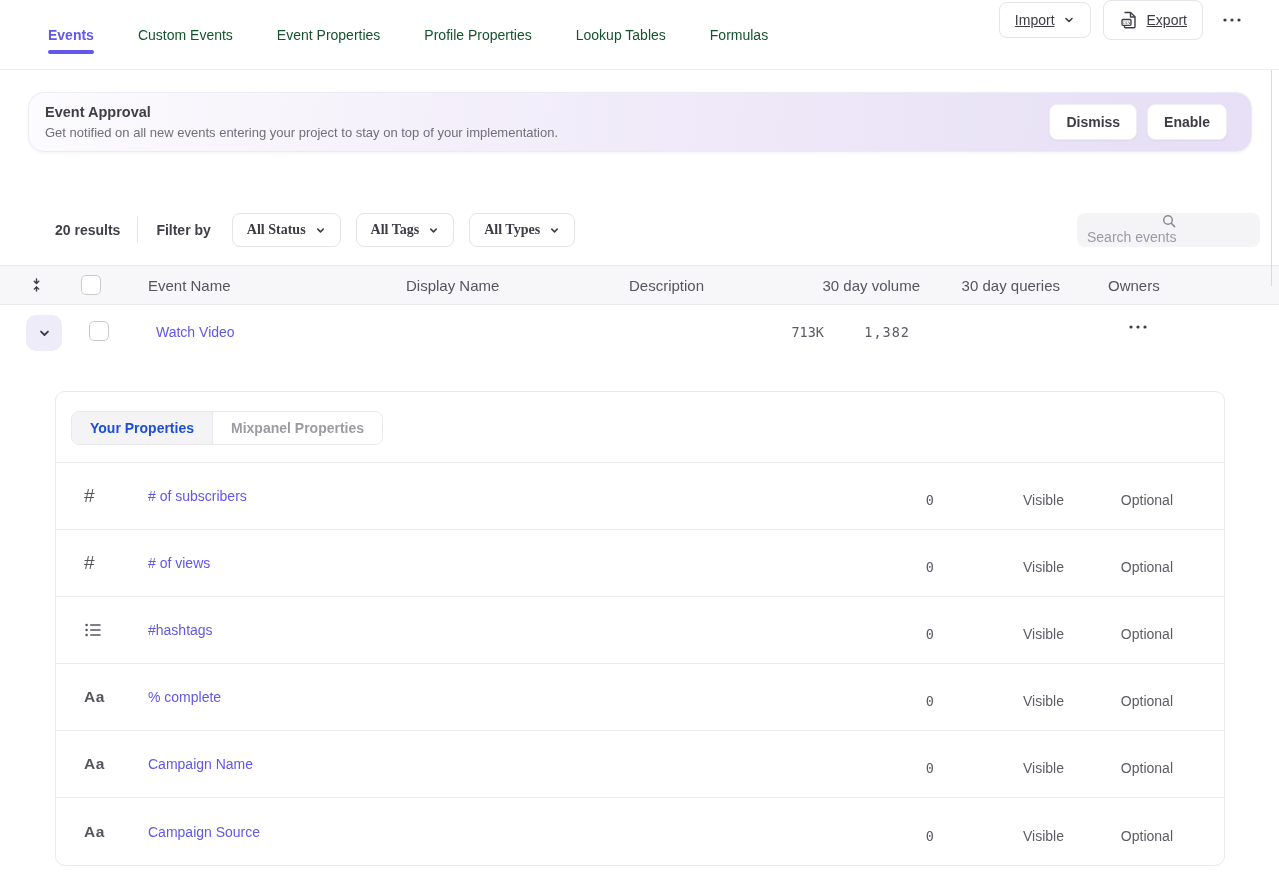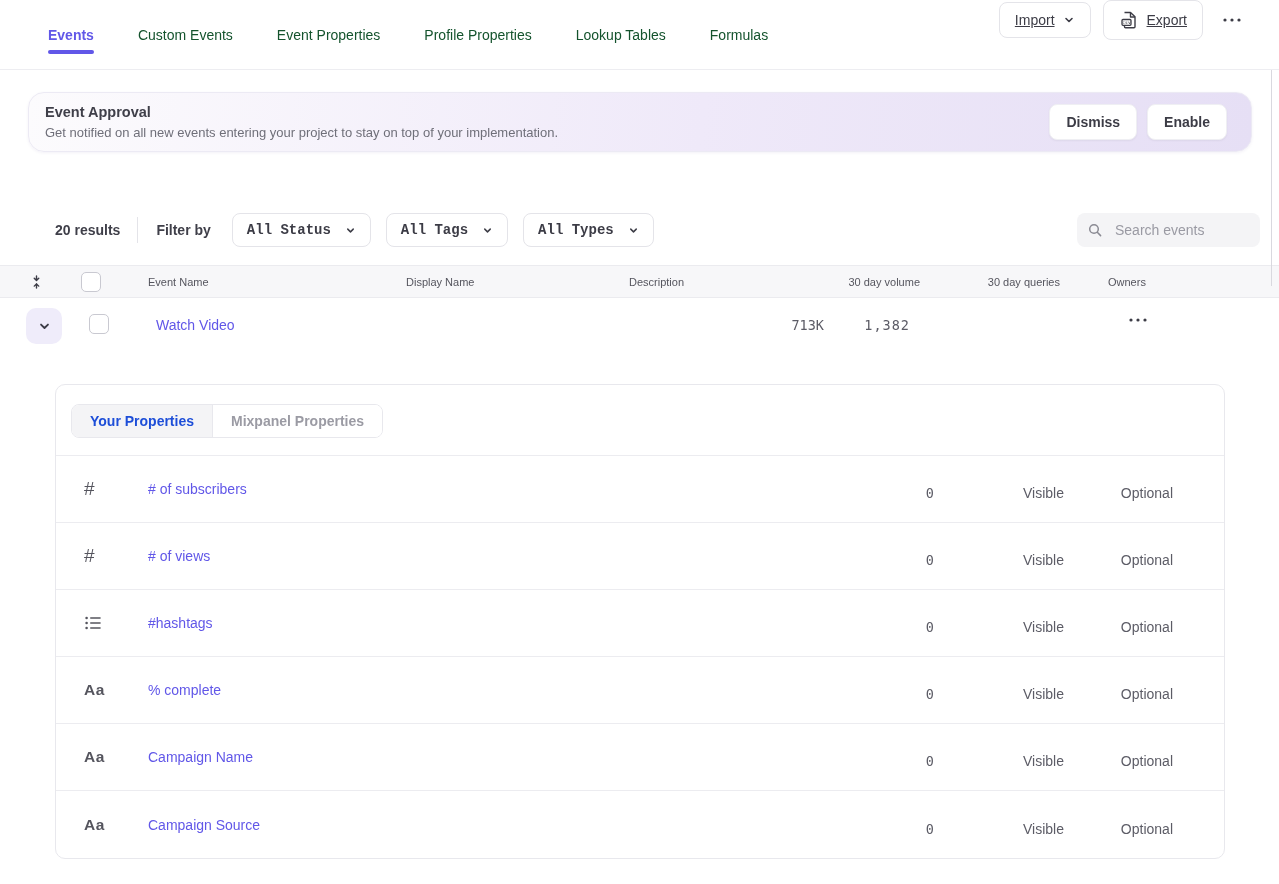--- a/index.html
+++ b/index.html
@@ -34,34 +34,34 @@
     padding:9px 16px; font-size:14px; font-weight:600; color:#3c3c46;
     box-shadow:0 1px 2px rgba(0,0,0,.05); cursor:pointer; font-family:inherit; }
 
   
   .filterbar { margin-top:60px; padding:0 19px 0 55px; height:36px;
     display:flex; align-items:center; }
   .results { font-size:14px; font-weight:600; color:#3f3f49; }
   .vdiv { width:1px; height:26px; background:#e4e4e9; margin:0 18px 0 17px; }
   .filter-by { font-size:14px; font-weight:600; color:#3f3f49; margin-right:21px; }
   .dropdowns { display:flex; gap:15px; }
-  .dd { display:flex; align-items:center; gap:14px; background:#fff;
+  .dd { display:flex; align-items:center; gap:9px; background:#fff;
     border:1px solid #e4e4e9; border-radius:8px; padding:8px 14px;
-    font-size:14px; font-weight:600; color:#3c3c46; cursor:pointer; font-family:Liberation Mono, monospace; }
+    font-size:14px; font-weight:600; color:#3c3c46; cursor:pointer; font-family:Liberation Serif, serif; }
   .search { margin-left:auto; width:183px; height:34px; background:#f4f4f6;
-    border-radius:8px; display:flex; align-items:center; padding:0 10px; gap:12px; }
+    border-radius:8px; display:flex; align-items:center; padding:0 10px; gap:0;flex-direction:column; }
   .search input { border:none; background:transparent; outline:none; width:100%;
     font-size:14px; color:#3c3c46; font-family:inherit; }
   .search input::placeholder { color:#9a9aa3; }
 
   
   .grid { display:grid; grid-template-columns:70px 78px 258px 223px 192px 99px 140px 100px 1fr; }
-  .thead { margin-top:17px; height:33px; background:#f7f7f9;
+  .thead { margin-top:17px; height:40px; background:#f7f7f9;
     border-top:1px solid #ebebef; border-bottom:1px solid #ebebef;
-    align-items:center; font-size:11px; color:#55555e; font-weight:500; }
+    align-items:center; font-size:15px; color:#55555e; font-weight:500; }
   .th-right { text-align:right; }
   .th-owners { padding-left:48px; }
   .collapse-btn { background:none; border:none; cursor:pointer; margin-left:27px;
     padding:2px; display:flex; }
   .checkbox { width:20px; height:20px; border:1px solid #c9c9d1; border-radius:5px;
     background:#fff; margin-left:11px; cursor:pointer; }
 
   .event-row { min-height:64px; align-items:start;margin-left:8px; }
   .expander { width:36px; height:36px; border:none; border-radius:10px;
     background:#efecfa; margin:10px 0 0 18px; display:flex; align-items:center;

